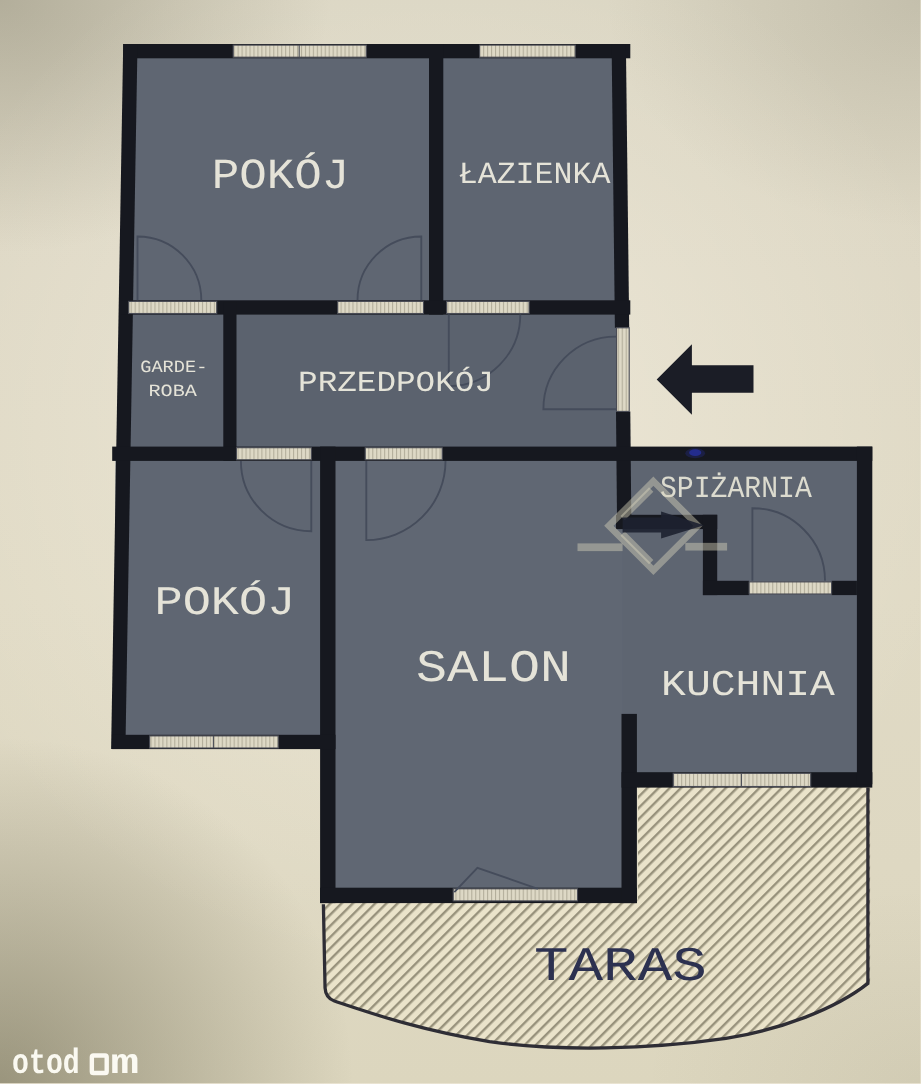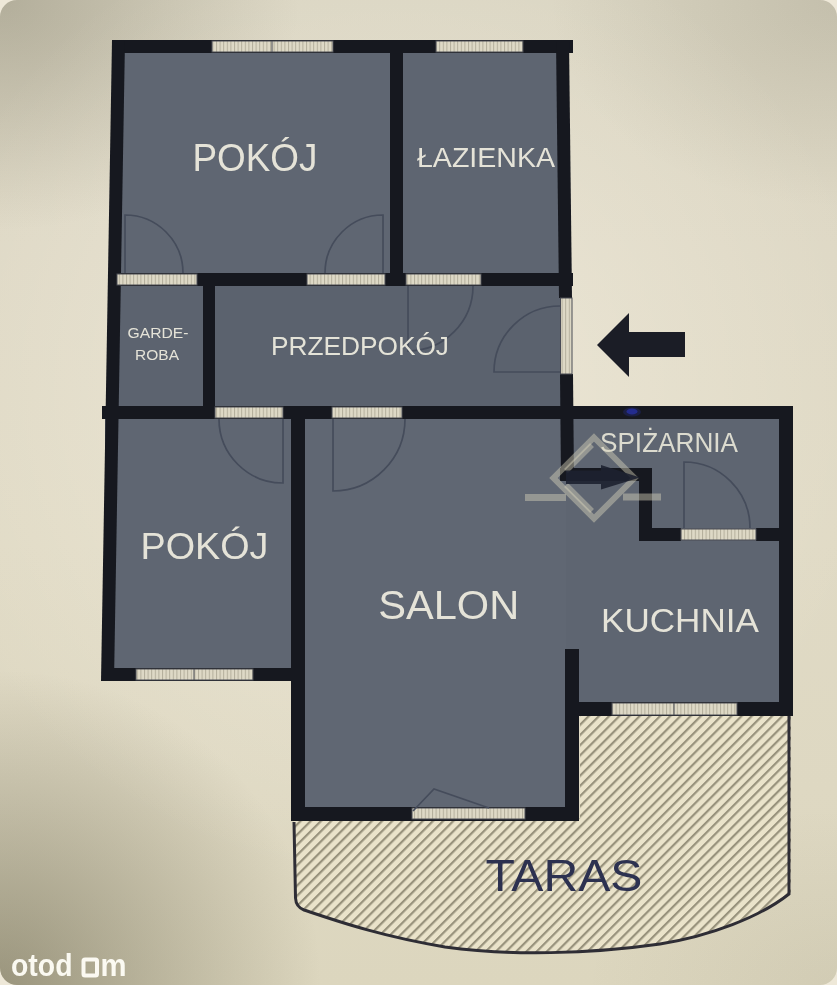--- a/index.html
+++ b/index.html
@@ -1,17 +1,17 @@
 <!DOCTYPE html>
 <html><head>
 <meta charset="utf-8">
 <style>
 html,body{margin:0;padding:0;background:#eee8d8;}
 #stage{position:relative;width:837px;height:985px;overflow:hidden;
- font-family:Liberation Sans, sans-serif;border-radius:17px;}
+ font-family:Liberation Mono, monospace;}
 #bg{position:absolute;inset:0;
  background:
  radial-gradient(48% 40% at 0% 100%, rgba(70,66,42,0.44), rgba(70,66,42,0) 80%),
  radial-gradient(46% 30% at 0% 0%, rgba(88,84,64,0.30), rgba(88,84,64,0) 78%),
  radial-gradient(44% 27% at 100% 0%, rgba(88,84,64,0.17), rgba(88,84,64,0) 78%),
  radial-gradient(40% 24% at 100% 100%, rgba(88,84,64,0.08), rgba(88,84,64,0) 75%),
  linear-gradient(180deg,#dad5c2 0%,#ded8c5 25%,#e0dac5 55%,#ded8c2 80%,#dcd6be 100%);}
 #bg2{position:absolute;inset:0;
  background:radial-gradient(62% 52% at 47% 40%, rgba(255,250,238,0.45) 0%, rgba(255,250,238,0) 95%);}
 svg{position:absolute;left:0;top:0;filter:blur(0.4px);}

